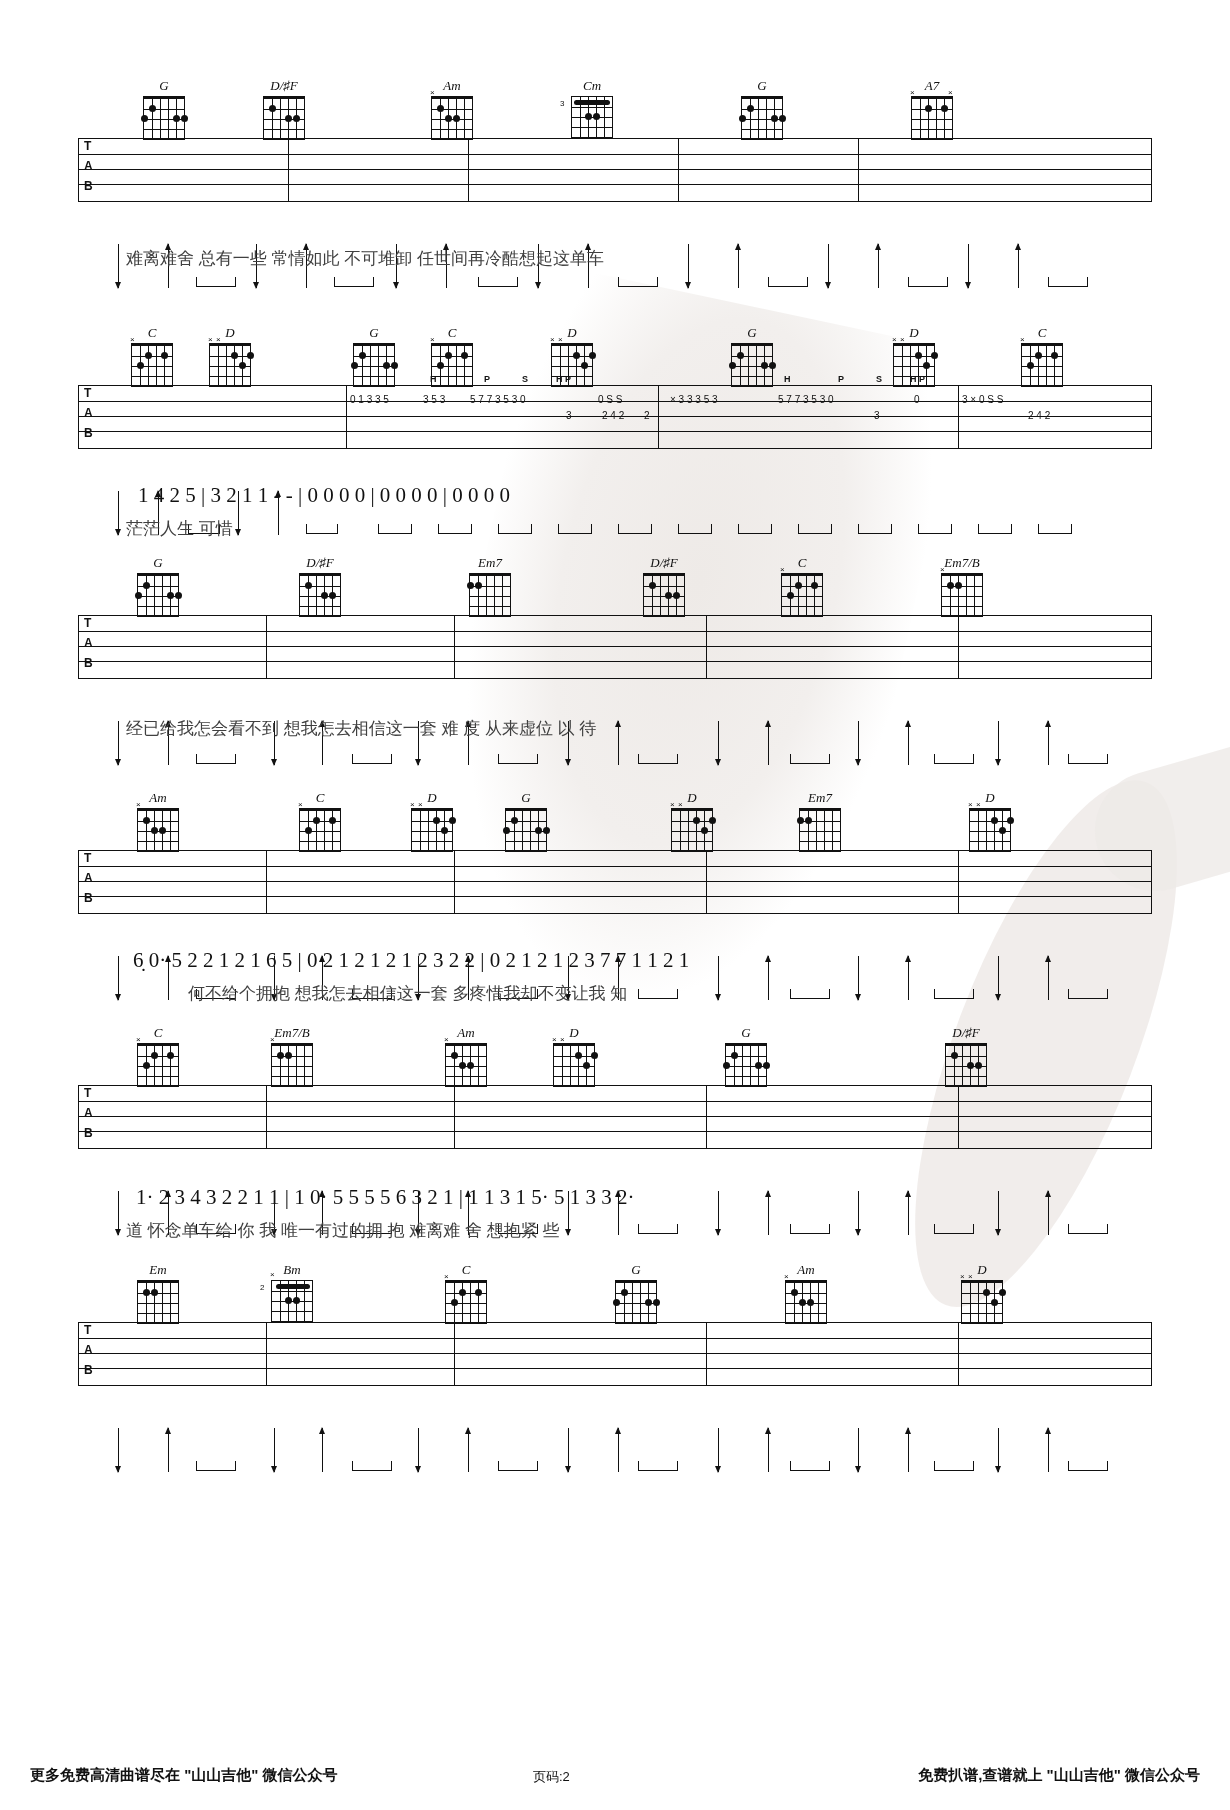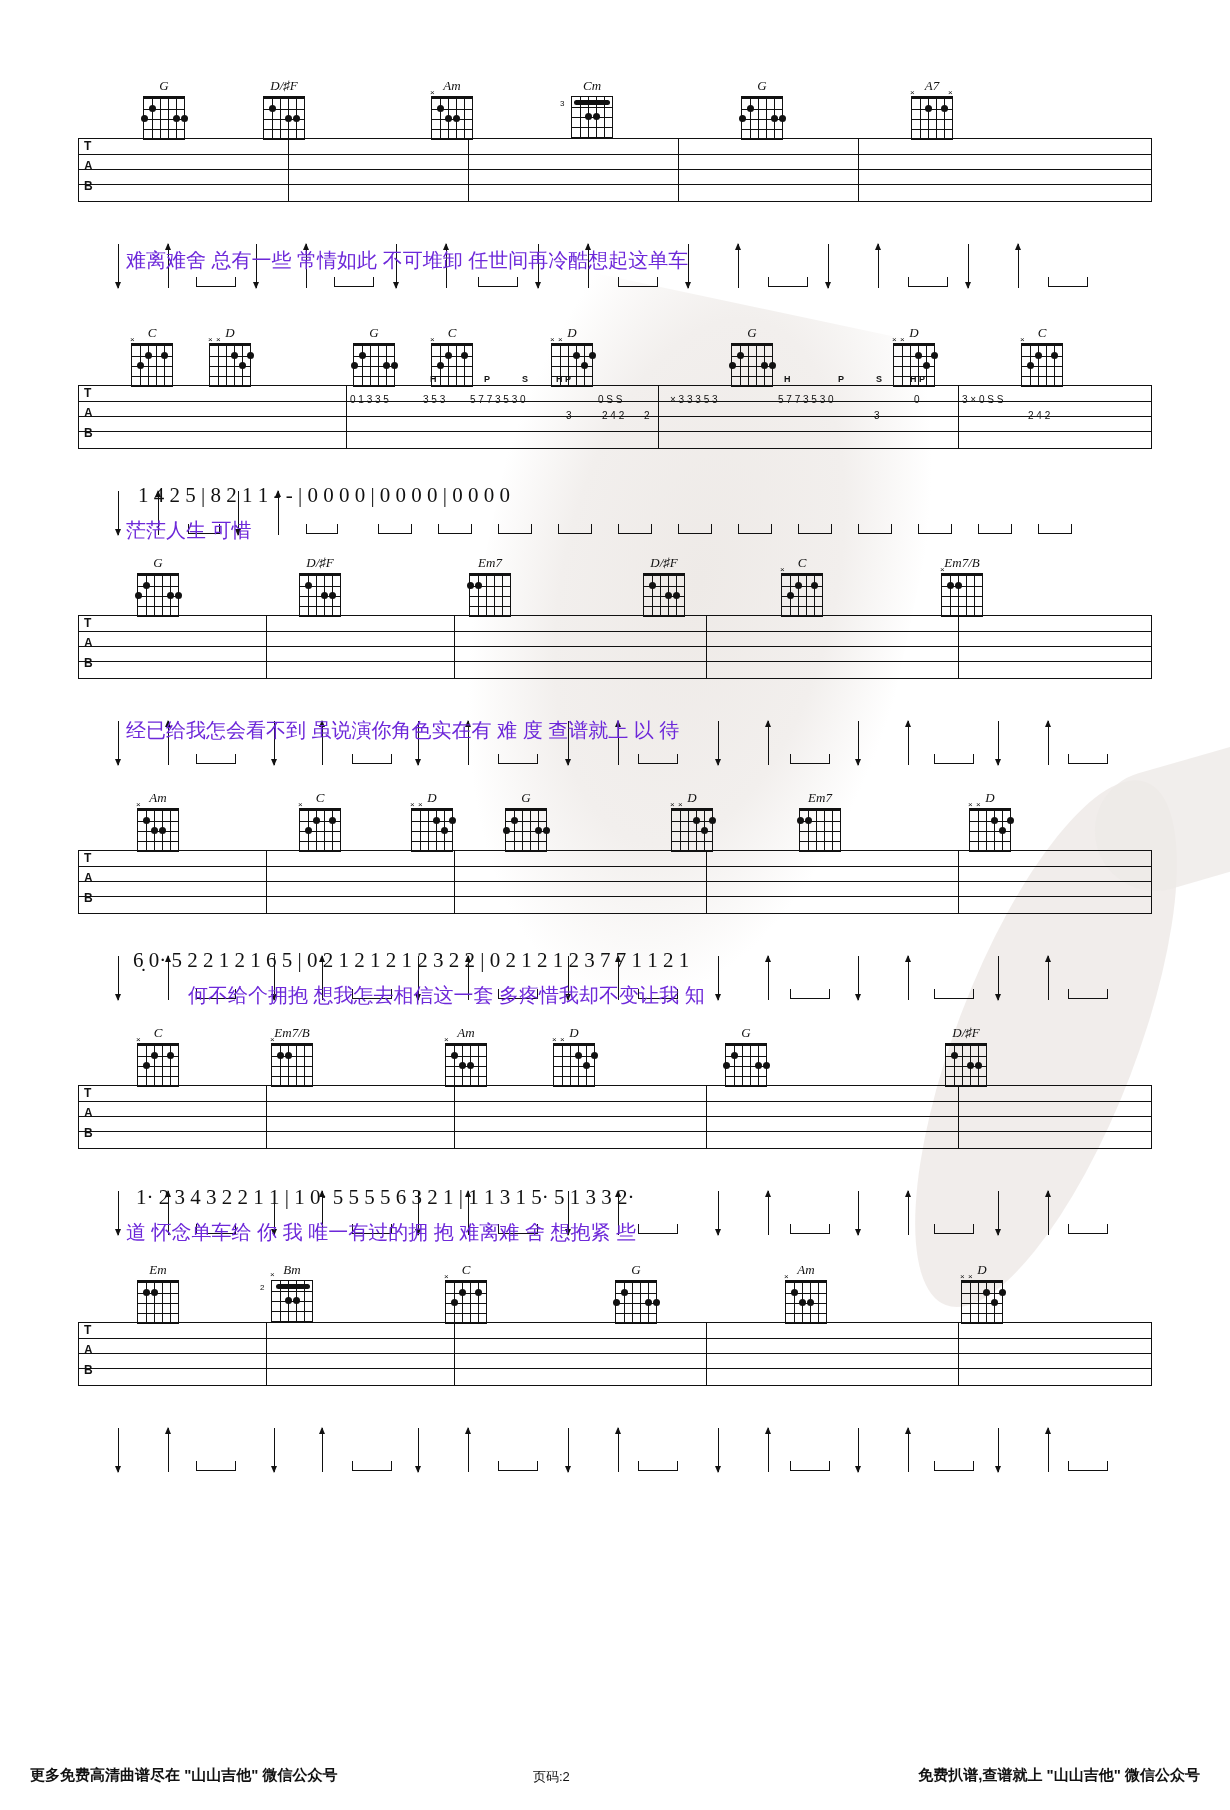--- a/index.html
+++ b/index.html
@@ -46,21 +46,21 @@
   .grid .h{position:absolute;left:0;right:0;height:1px;background:#111;}
   .dot{position:absolute;width:7px;height:7px;border-radius:50%;background:#111;}
   .mk{position:absolute;top:-10px;font-size:8px;color:#111;line-height:8px;}
   .fr{position:absolute;left:-12px;top:2px;font-size:8px;color:#111;}
   .barre{position:absolute;height:5px;border-radius:3px;background:#111;}
 
   
   .nums{position:absolute;left:78px;width:1090px;font-family:"Liberation Serif",serif;}
   .numrow{position:relative;height:30px;}
   .num{position:absolute;font-size:21px;color:#111;white-space:nowrap;}
-  .lyr{position:absolute;font-size:20px;color:#6d28d9;white-space:nowrap;font-family:"Liberation Sans",sans-serif;}
+  .lyr{position:absolute;font-size:17px;color:#404040;white-space:nowrap;font-family:"Liberation Sans",sans-serif;}
 
   .tabnum{position:absolute;font-size:10px;font-family:"Liberation Sans",sans-serif;color:#111;}
   .tech{position:absolute;font-size:9px;font-weight:700;color:#111;}
 
   
   .footer{position:absolute;left:0;right:0;bottom:18px;height:26px;}
   .footer .fl{position:absolute;left:30px;top:0;font-size:15px;font-weight:700;color:#111;}
   .footer .fc{position:absolute;left:533px;top:2px;font-size:13px;color:#111;}
   .footer .fr2{position:absolute;right:30px;top:0;font-size:15px;font-weight:700;color:#111;}
 </style>
@@ -403,21 +403,21 @@
       <div class="beam" style="left:720px;width:34px"></div>
       <div class="beam" style="left:780px;width:34px"></div>
       <div class="beam" style="left:840px;width:34px"></div>
       <div class="beam" style="left:900px;width:34px"></div>
       <div class="beam" style="left:960px;width:34px"></div>
     </div>
   </div>
 
   <div class="nums" style="top:483px">
     <div class="numrow">
-      <div class="num" style="left:60px">1 4 2 5 | 8 2 1 1 - - | 0 0 0 0 | 0 0 0 0 | 0 0 0 0</div>
+      <div class="num" style="left:60px">1 4 2 5 | 3 2 1 1 - - | 0 0 0 0 | 0 0 0 0 | 0 0 0 0</div>
     </div>
     <div class="numrow" style="height:26px">
       <div class="lyr" style="left:48px;top:4px">茫茫人生 可惜</div>
     </div>
   </div>
 
   <div class="system" style="top:555px">
     <div class="chord" style="left:56px;top:0">
       <div class="nm">G</div>
       <div class="grid nut">
@@ -544,21 +544,21 @@
         <div class="arrow up" style="left:830px"></div>
       <div class="beam" style="left:856px;width:40px"></div>
       <div class="arrow" style="left:920px"></div>
         <div class="arrow up" style="left:970px"></div>
       <div class="beam" style="left:990px;width:40px"></div>
     </div>
   </div>
 
   <div class="nums" style="top:713px">
     <div class="numrow" style="height:26px">
-      <div class="lyr" style="left:48px;top:4px">经已给我怎会看不到 虽说演你角色实在有 难 度 查谱就上 以 待</div>
+      <div class="lyr" style="left:48px;top:4px">经已给我怎会看不到 想我怎去相信这一套 难 度 从来虚位 以 待</div>
     </div>
   </div>
 
   <div class="system" style="top:790px">
     <div class="chord" style="left:56px;top:0">
       <div class="nm">Am</div>
       <div class="grid nut">
         <div class="v" style="left:8px"></div>
           <div class="v" style="left:16px"></div>
           <div class="v" style="left:24px"></div>

